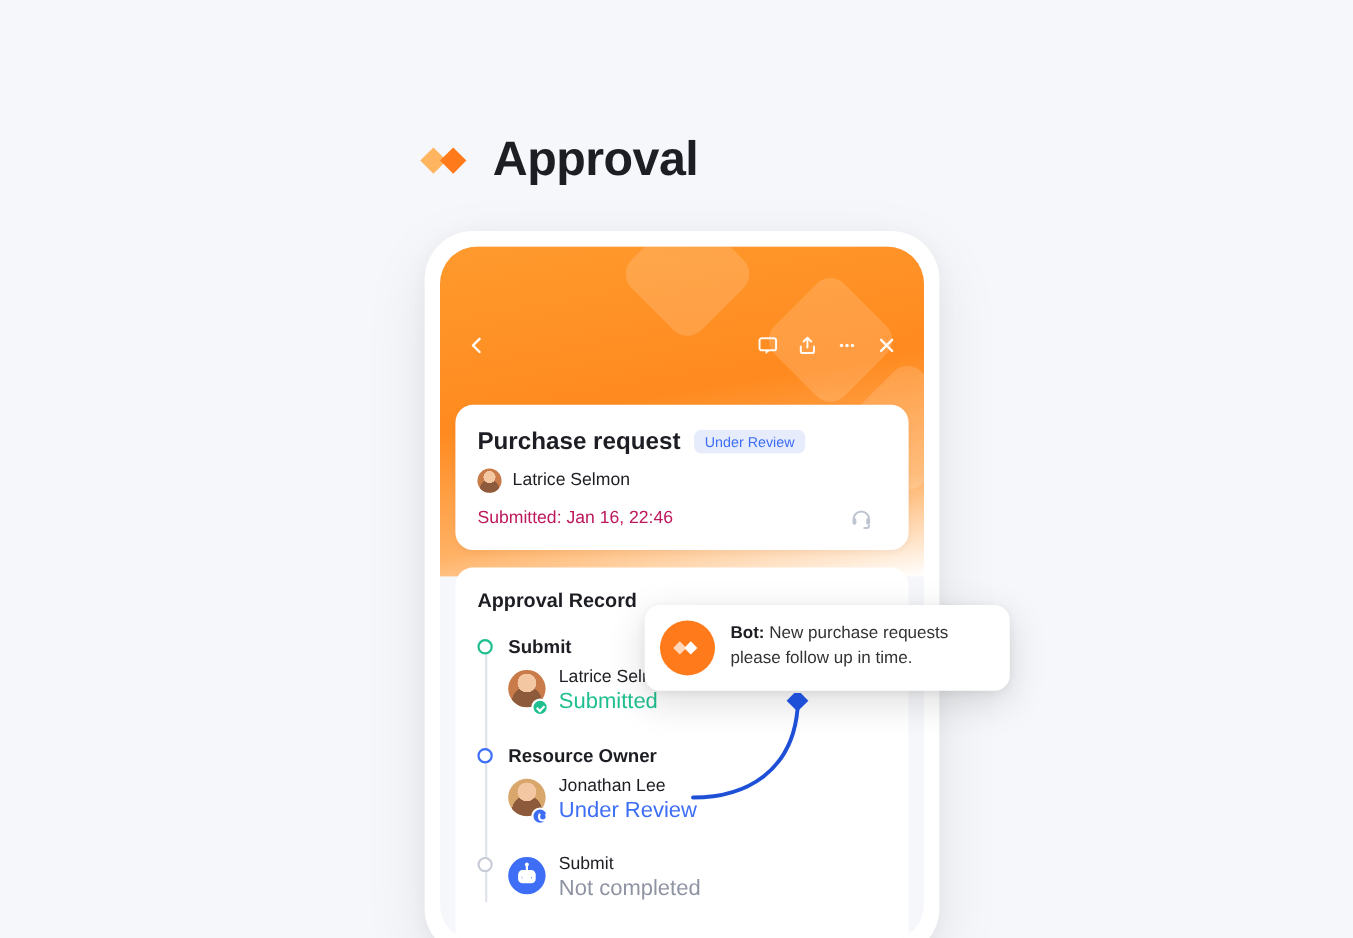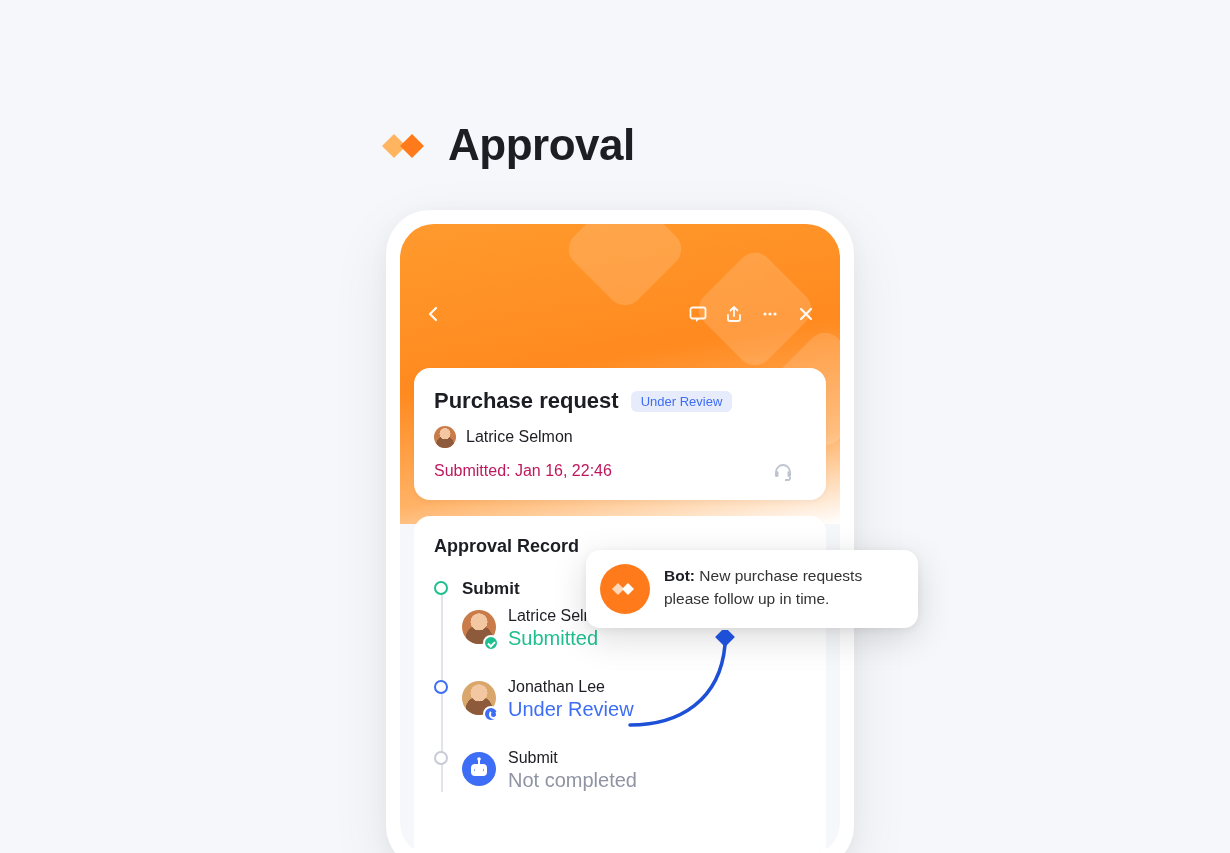--- a/index.html
+++ b/index.html
@@ -281,20 +281,21 @@
             </div>
             <div class="step-texts">
               <span class="step-user">Latrice Selmon</span>
               <span class="step-status green">Submitted</span>
             </div>
           </div>
         </div>
 
         <div class="step current">
           <div class="step-dot"></div>
+          <div class="step-title">Resource Owner</div>
           <div class="step-body">
             <div class="avatar-wrap">
               <span class="avatar med" style="background:#d9a66b;"></span>
               <span class="avatar-badge blue"></span>
             </div>
             <div class="step-texts">
               <span class="step-user wide">Jonathan Lee</span>
               <span class="step-status blue">Under Review</span>
             </div>
           </div>

